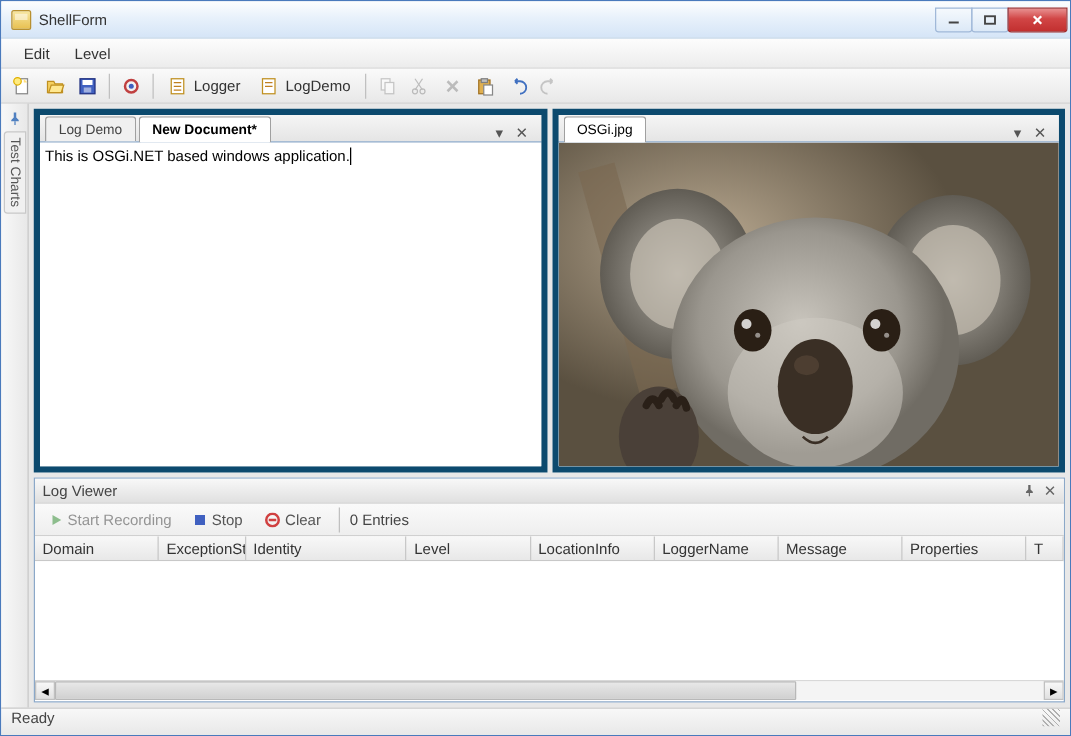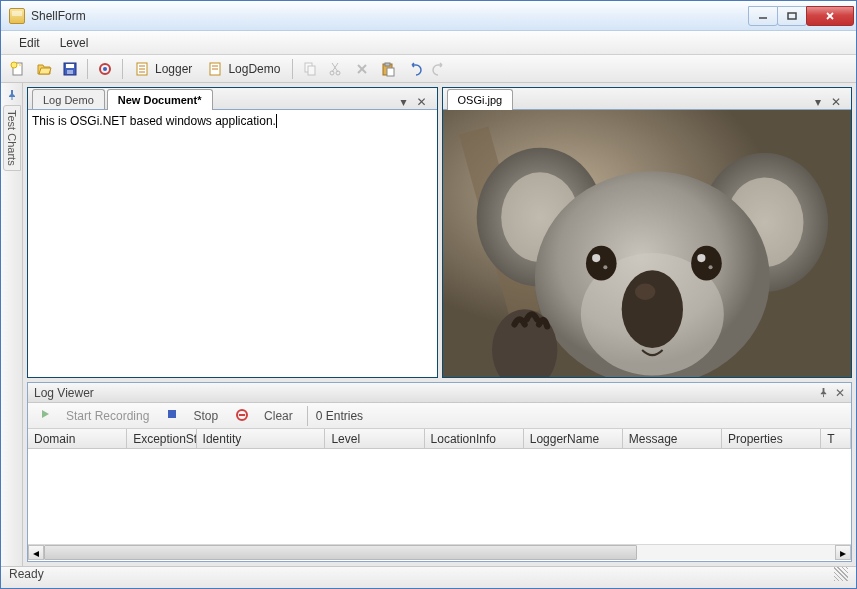--- a/index.html
+++ b/index.html
@@ -18,36 +18,36 @@
 .tbtn{width:22px;height:22px;display:flex;align-items:center;justify-content:center;cursor:pointer;border-radius:2px}
 .tbtn.disabled{opacity:.5;cursor:default}
 .tbtn-txt{height:22px;display:flex;align-items:center;padding:0 6px;gap:4px;cursor:pointer;border-radius:2px;color:#333}
 .tsep{width:1px;height:20px;background:#c0c0c0;margin:0 2px}
 .body-area{flex:1;display:flex;background:#e8e8e8;min-height:0}
 .side-tab{width:22px;background:linear-gradient(90deg,#f8f8f8,#e8e8e8);border-right:1px solid #c8c8c8;display:flex;flex-direction:column;align-items:center;padding-top:6px;gap:4px}
 .vtab{writing-mode:vertical-lr;padding:4px 2px;background:#f0f0f0;border:1px solid #c8c8c8;border-radius:3px 0 0 3px;font-size:11px;color:#555;cursor:pointer}
 .pin-icon{width:12px;height:12px}
 .main-panes{flex:1;display:flex;flex-direction:column;min-width:0}
 .doc-row{flex:1;display:flex;gap:4px;padding:4px;min-height:0}
-.doc-pane{flex:1;display:flex;flex-direction:column;background:#fff;border:1px solid #0c4a6e;min-width:0}
+.doc-pane{flex:1;display:flex;flex-direction:column;background:#fff;border:5px solid #0c4a6e;min-width:0}
 .tab-strip{height:22px;background:linear-gradient(#f5f5f5,#e5e5e5);display:flex;align-items:flex-end;padding:0 4px;position:relative;border-bottom:1px solid #8ba8c8}
 .tab{height:20px;padding:0 10px;background:#f0f0f0;border:1px solid #a0a0a0;border-bottom:none;border-radius:3px 3px 0 0;display:flex;align-items:center;margin-right:2px;cursor:pointer;color:#444;font-size:11px}
 .tab.active{background:#fff;font-weight:bold;color:#000;height:21px;margin-bottom:-1px;z-index:1}
 .tab-ctrls{margin-left:auto;display:flex;gap:4px;align-items:center;padding-right:4px}
 .tab-ctrl{width:14px;height:14px;cursor:pointer;display:flex;align-items:center;justify-content:center;color:#555}
 .doc-content{flex:1;background:#fff;padding:4px;overflow:hidden}
 .text-body{color:#000;font-size:12px}
 .cursor{display:inline-block;width:1px;height:14px;background:#000;vertical-align:text-bottom;margin-left:0}
 .image-body{width:100%;height:100%;background:#888;position:relative;overflow:hidden}
 .koala{position:absolute;inset:0}
 .logpanel{height:180px;margin:0 4px 4px;background:#fff;border:1px solid #8ba8c8;display:flex;flex-direction:column}
 .log-title{height:20px;background:linear-gradient(#f8f8f8,#e0e0e0);display:flex;align-items:center;padding:0 6px;border-bottom:1px solid #c8c8c8;color:#444;font-size:11px}
 .log-title-ctrls{margin-left:auto;display:flex;gap:6px;align-items:center}
 .log-toolbar{height:26px;background:linear-gradient(#fafafa,#eeeeee);display:flex;align-items:center;padding:0 6px;border-bottom:1px solid #d0d0d0;gap:6px}
-.log-btn{display:flex;align-items:flex-start;gap:16px;padding:2px 6px;cursor:pointer;color:#555;border-radius:2px}
+.log-btn{display:flex;align-items:center;gap:4px;padding:2px 6px;cursor:pointer;color:#555;border-radius:2px}
 .log-btn.disabled{opacity:.6;cursor:default}
 .log-grid{flex:1;overflow:auto;position:relative}
 .grid-head{height:20px;background:linear-gradient(#f8f8f8,#e8e8e8);display:flex;border-bottom:1px solid #c8c8c8;font-family:monospace;font-size:11px;color:#333}
 .gh{padding:3px 6px;border-right:1px solid #c8c8c8;white-space:nowrap;overflow:hidden}
 .grid-body{height:95px;background:#fff}
 .hscroll{height:16px;background:#f0f0f0;display:flex;border-top:1px solid #d8d8d8}
 .hscroll .arrow{width:16px;background:linear-gradient(#f8f8f8,#e0e0e0);border:1px solid #c0c0c0;display:flex;align-items:center;justify-content:center;cursor:pointer}
 .hscroll .track{flex:1;background:#f4f4f4;display:flex}
 .hscroll .thumb{width:75%;background:linear-gradient(#e8e8e8,#d0d0d0);border:1px solid #b8b8b8;border-radius:1px}
 .statusbar{height:22px;background:linear-gradient(#f8f8f8,#e8e8e8);border-top:1px solid #c8c8c8;display:flex;align-items:flex-start;padding:0 8px;color:#444;font-size:11px}

